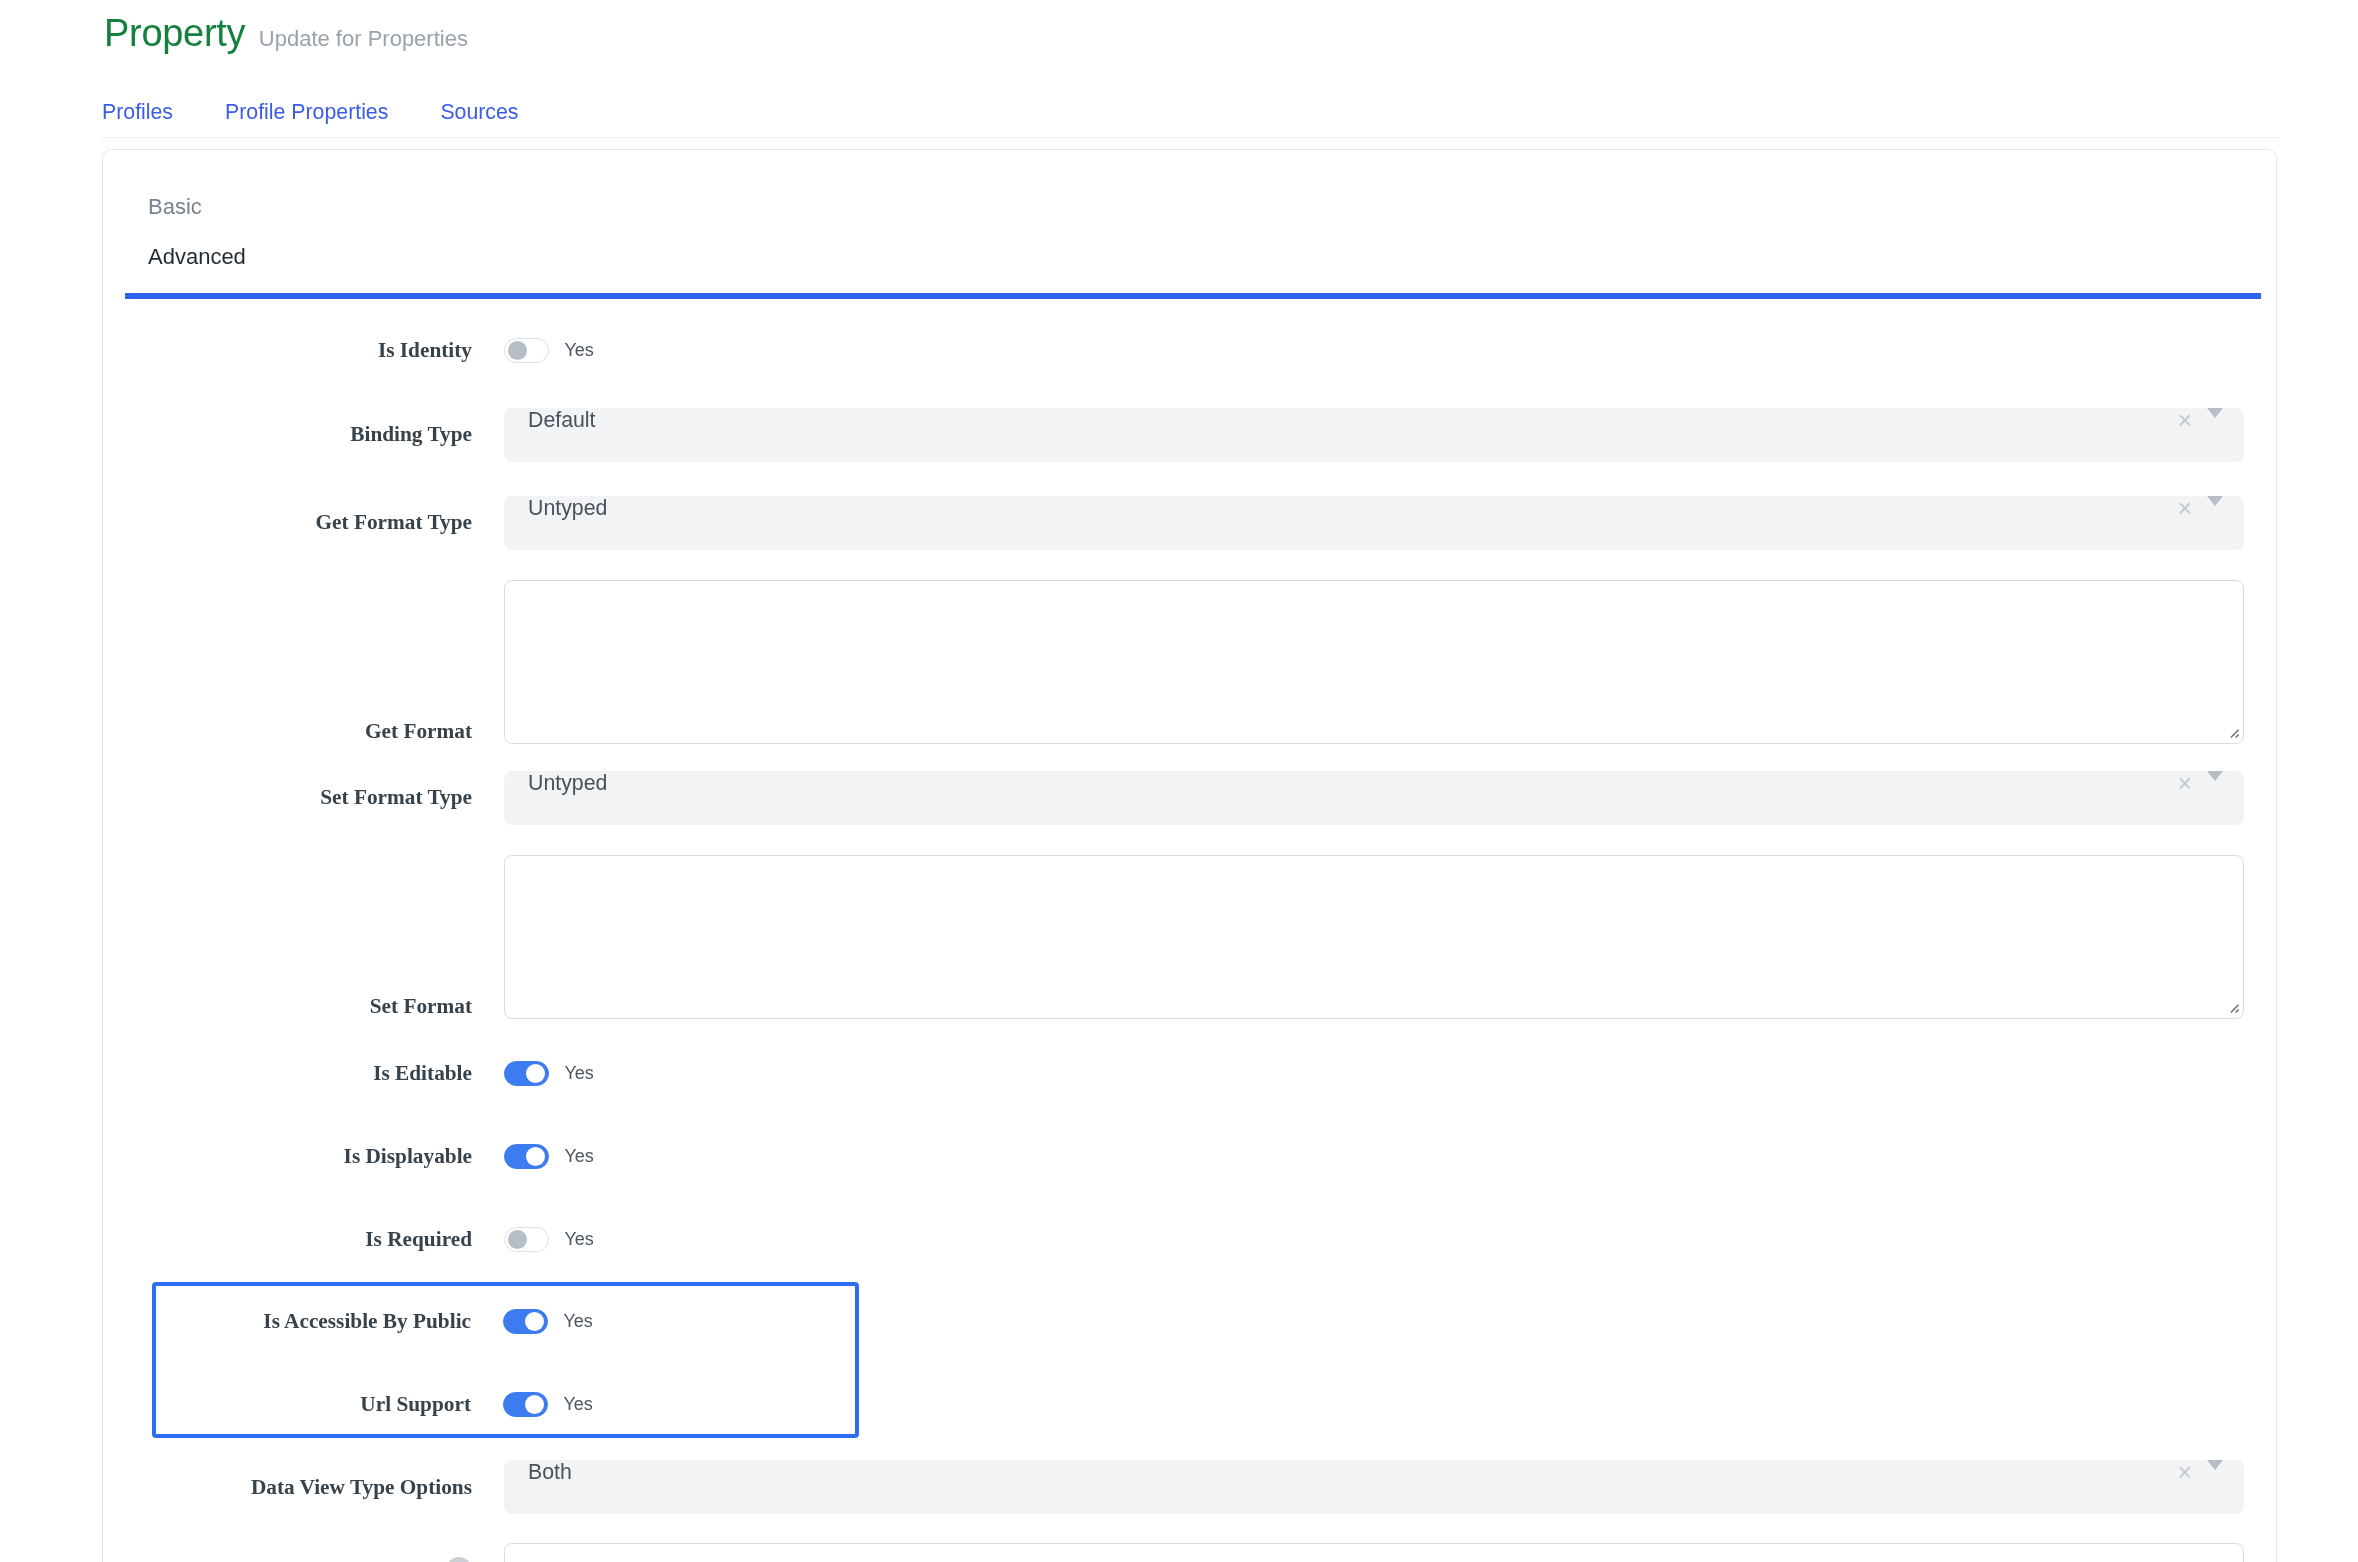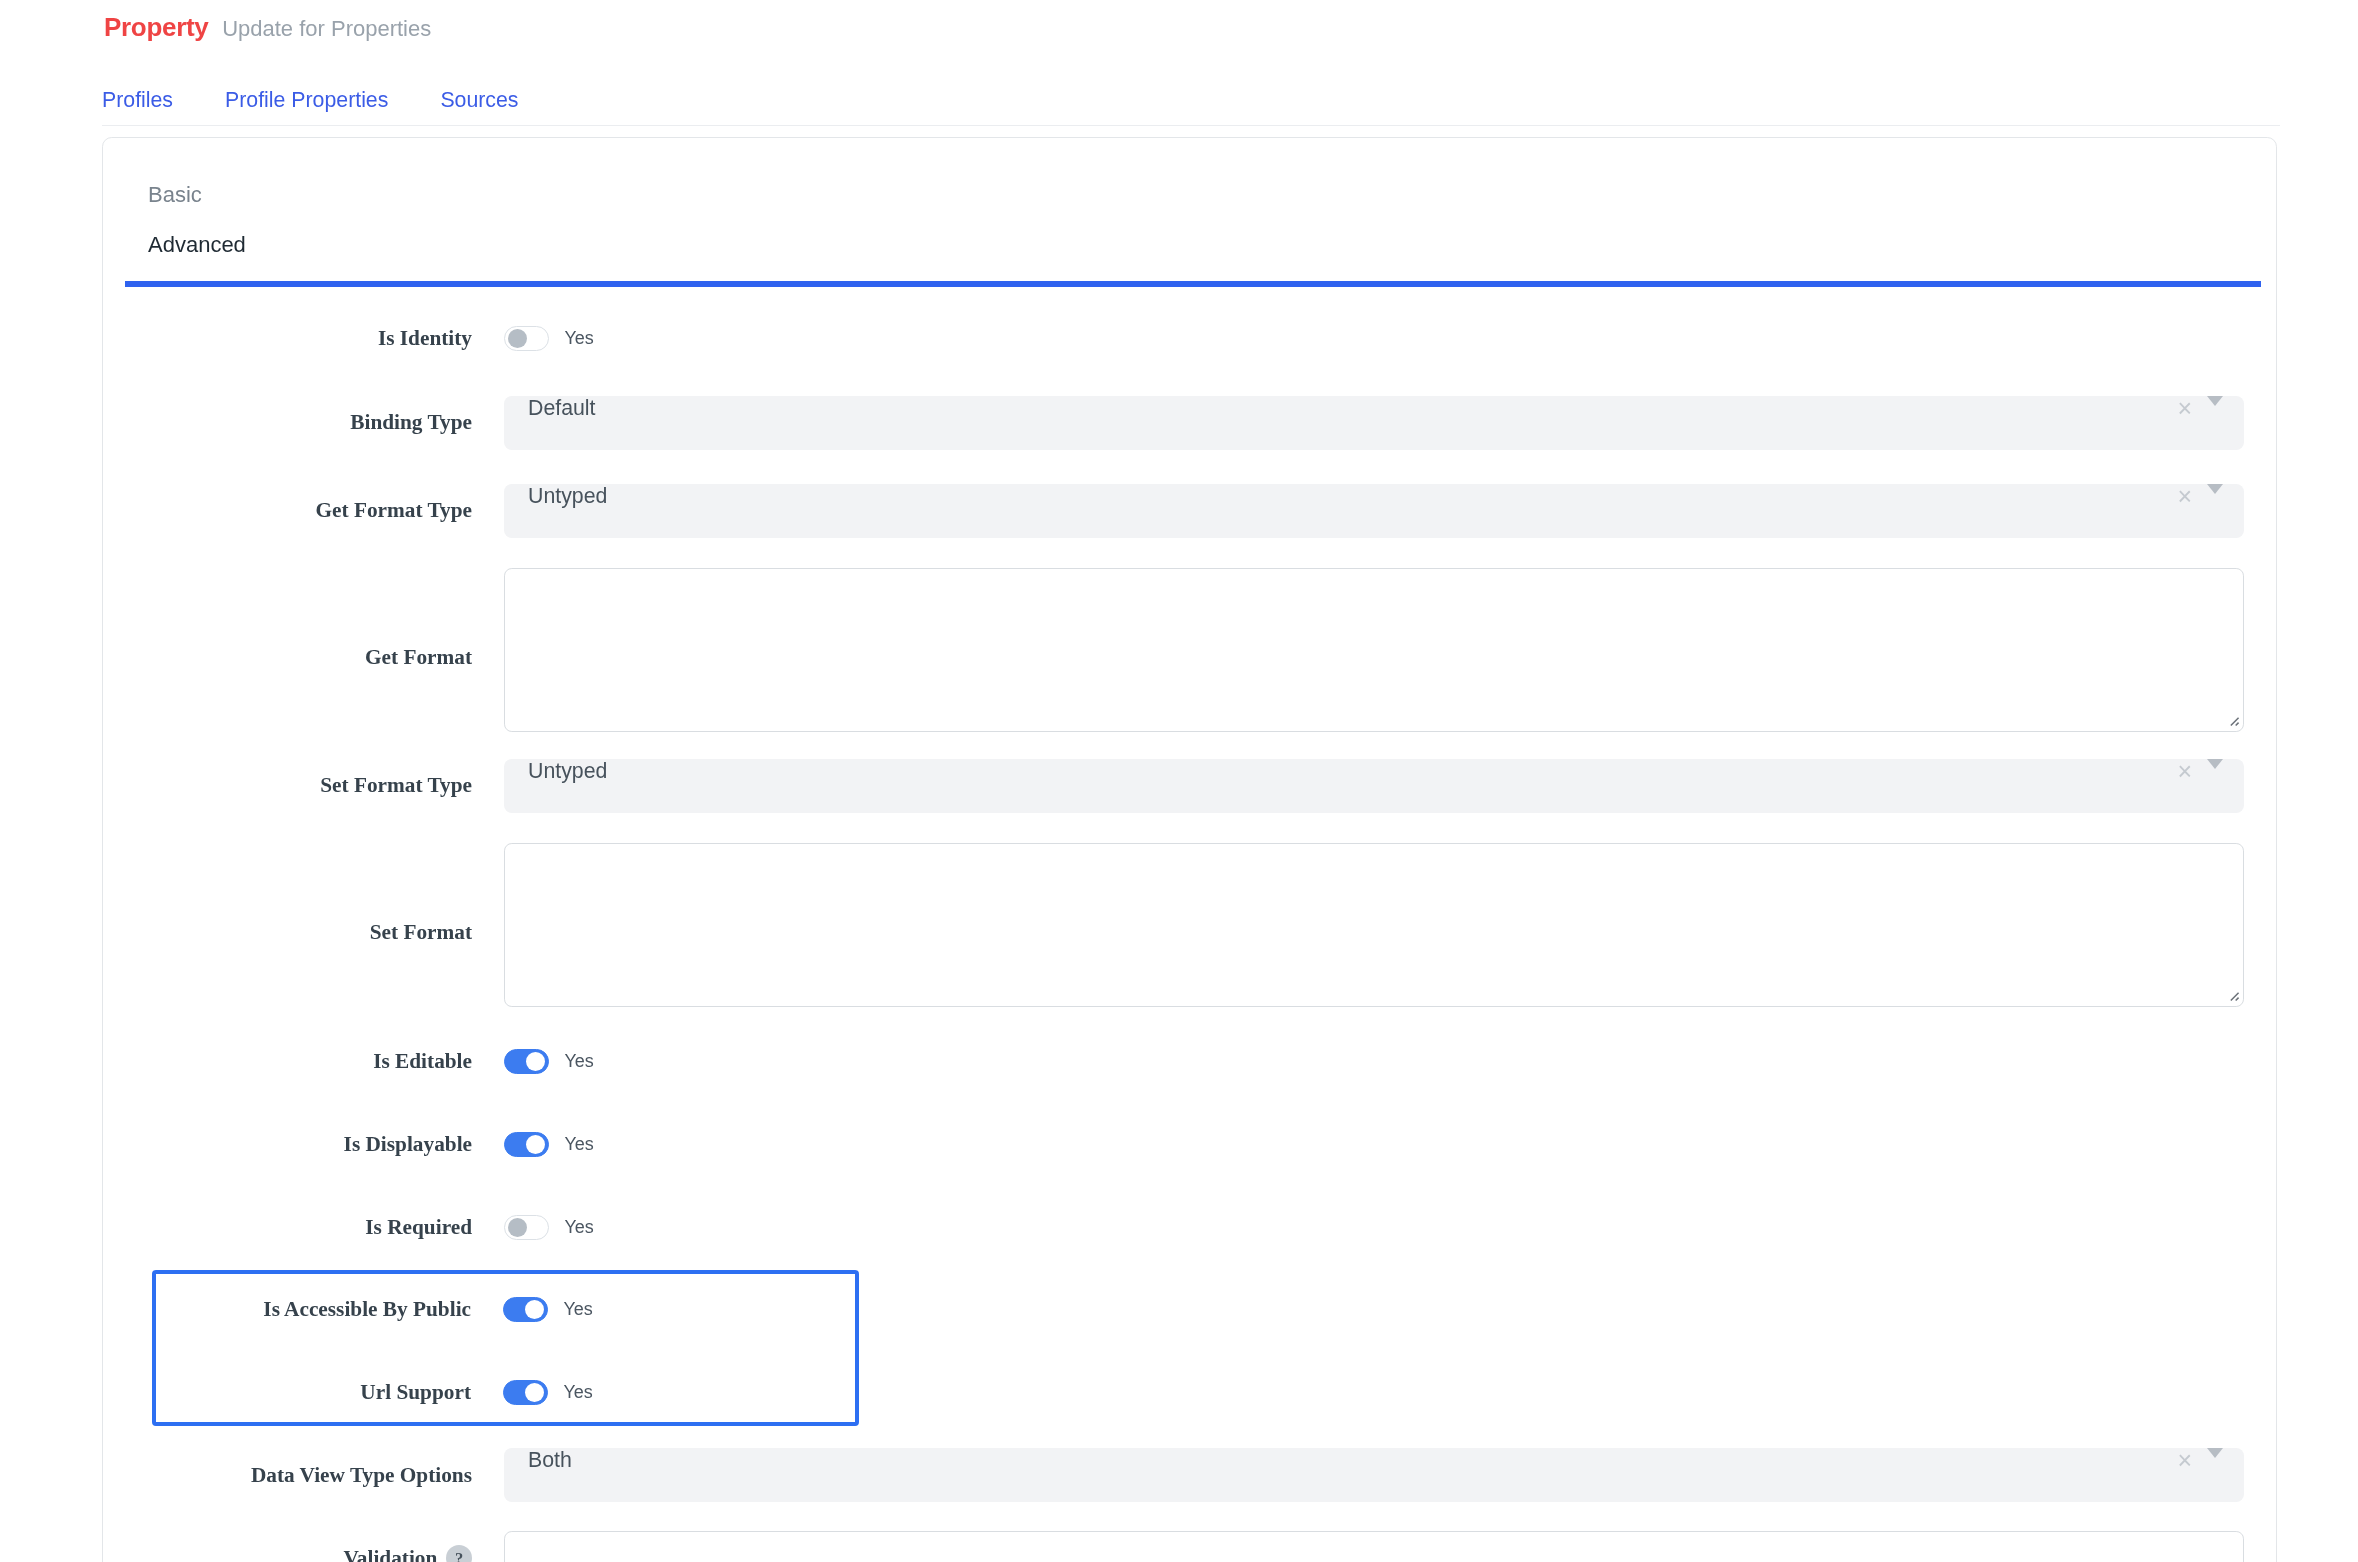--- a/index.html
+++ b/index.html
@@ -5,21 +5,21 @@
   * { margin:0; padding:0; box-sizing:border-box; }
   html,body { background:#ffffff; }
   body {
     width:2358px; height:1562px; overflow:hidden; position:relative;
     font-family:"Liberation Sans","DejaVu Sans",sans-serif;
     -webkit-font-smoothing:antialiased;
   }
 
   
   .header { padding:11.6px 0 0 104px; display:flex; align-items:baseline; gap:13.6px; }
-  .page-title { font-size:26px; font-weight:700; color:#ef4444; letter-spacing:-0.3px; }
+  .page-title { font-size:38px; font-weight:400; color:#15803d; letter-spacing:-0.3px; }
   .page-subtitle { font-size:22px; font-weight:400; color:#99a2ab; }
 
   .topnav { margin:45px 0 0 102px; display:flex; gap:52px; }
   .topnav a { font-size:21.3px; font-weight:500; color:#3b5ce6; text-decoration:none; cursor:pointer; }
   .topnav-divider { margin:12.6px 78px 0 102px; height:1px; background:#ebedf0; }
 
   
   .card {
     margin:10.7px 0 0 102px; width:2175px; height:1475px;
     background:#fff; border:1px solid #e3e6e9; border-radius:9.7px;
@@ -57,21 +57,21 @@
   
   .select {
     flex:1; height:54px; background:#f2f3f5; border-radius:7.8px;
     display:flex; padding:0 21.3px 0 24px; cursor:pointer;
   }
   .select-value { flex:1; font-size:21.3px; color:#47525c; }
   .clear-icon { font-size:25px; color:#c5cad0; line-height:1; padding:0 1.9px; cursor:pointer; }
   .caret-icon { margin-left:12.6px; width:0; height:0; border-left:8.7px solid transparent; border-right:8.7px solid transparent; border-top:10.7px solid #b7bdc4; cursor:pointer; }
 
   
-  .row.top { align-items:center; }
+  .row.top { align-items:flex-end; }
   .row.top .flabel { padding-top:15.5px; }
   .textarea {
     flex:1; height:164px; background:#fff; border:1px solid #d9dde1; border-radius:7.8px;
     position:relative; cursor:text;
   }
   .resize-grip { position:absolute; right:2.9px; bottom:2.9px; }
 
   
   .text-input {
     flex:1; height:54px; background:#fff; border:1px solid #d9dde1; border-radius:7.8px;

